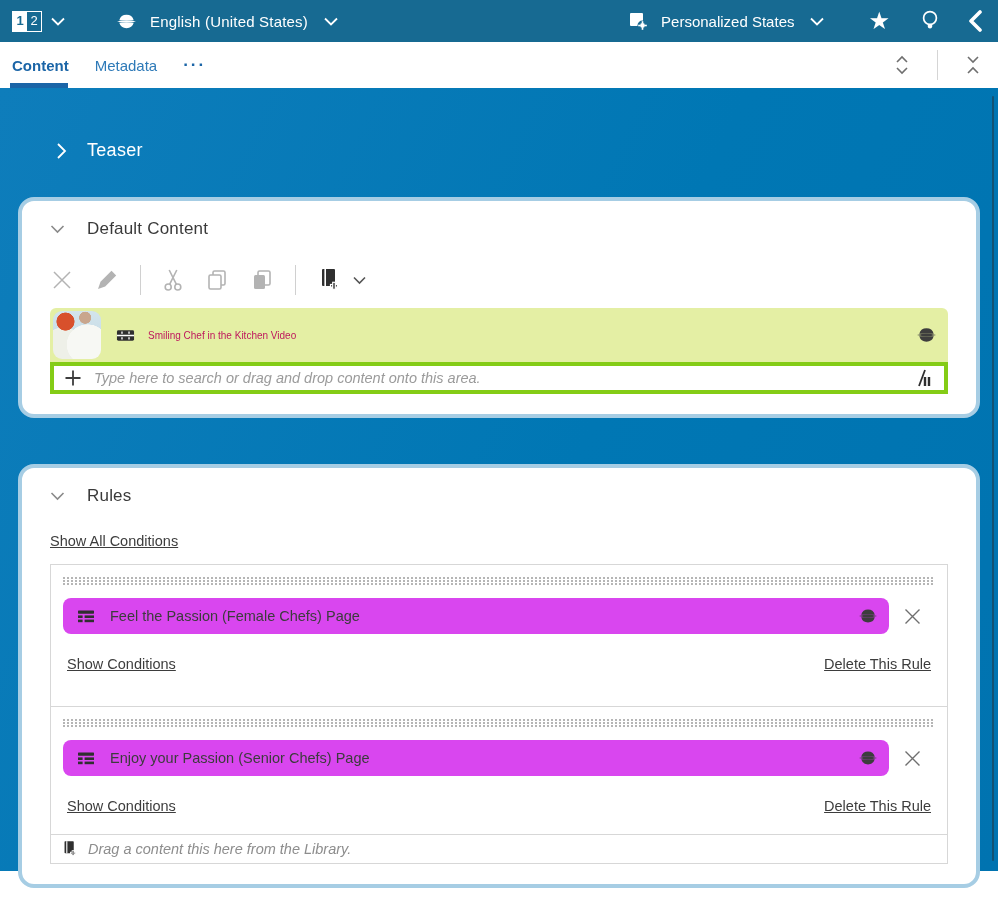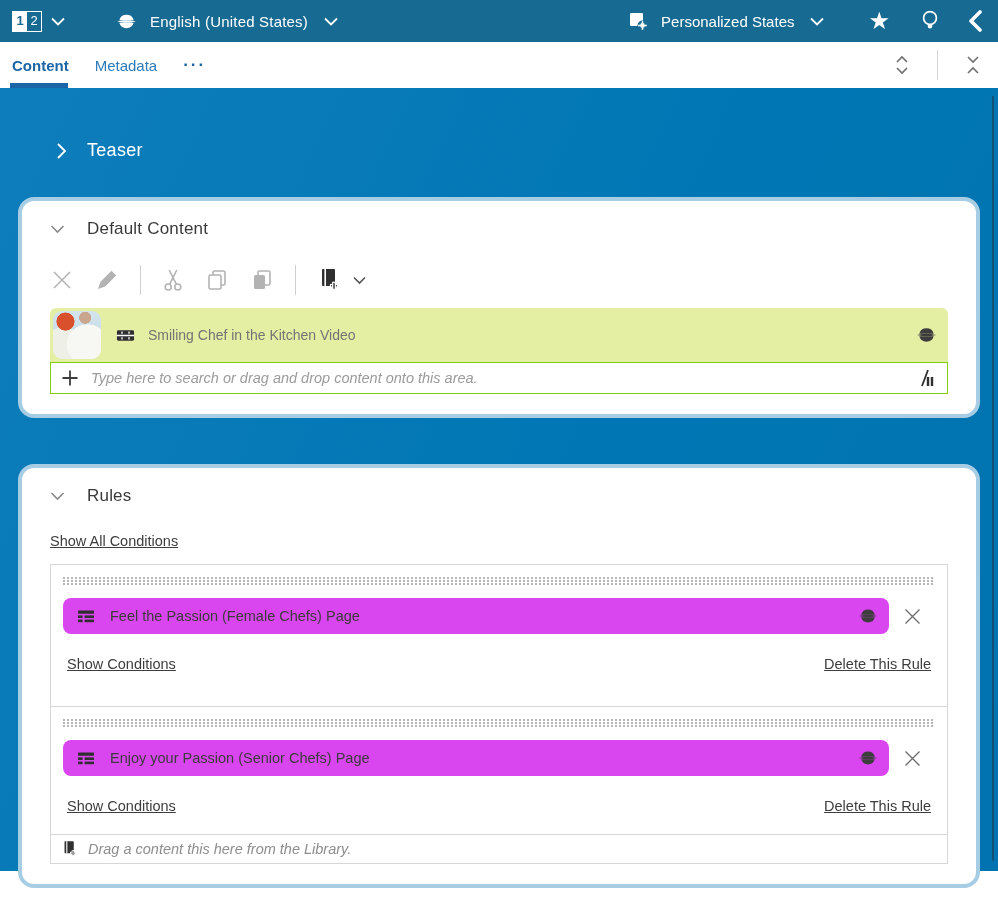--- a/index.html
+++ b/index.html
@@ -77,26 +77,26 @@
   .thumb {
     width: 48px; height: 48px; border-radius: 9px; flex: 0 0 auto;
     background-color: #c6dde7;
     background-image:
       radial-gradient(circle at 26% 22%, #d8502c 0 17%, rgba(216,80,44,0) 18%),
       radial-gradient(circle at 67% 14%, #c9a68d 0 11%, rgba(201,166,141,0) 12%),
       radial-gradient(ellipse at 72% 70%, #f7f8f4 0 42%, rgba(247,248,244,0) 43%),
       radial-gradient(ellipse at 22% 75%, #eef0e8 0 38%, rgba(238,240,232,0) 39%),
       linear-gradient(180deg, #d3e4ec 0%, #c0d8e3 100%);
   }
-  .media-title { font-size: 14px; color: #737373; margin-left: 13px; }
+  .media-title { font-size: 10px; color: #be185d; margin-left: 13px; }
   .media-globe { position: absolute; right: 12px; top: 50%; transform: translateY(-50%); }
 
   
   .search-row {
-    height: 32px; border: 1px solid #84cc16; display: flex; align-items: center;
+    height: 32px; border: 4px solid #84cc16; display: flex; align-items: center;
     padding: 0 12px 0 10px; background: #fff;
   }
   .search-input {
     flex: 1; border: none; outline: none; font-size: 14.5px; margin-left: 12px;
     font-family: "Liberation Sans", sans-serif; color: #555;
   }
   .search-input::placeholder { color: #9b9b9b; font-style: italic; }
 
   
   .link {

